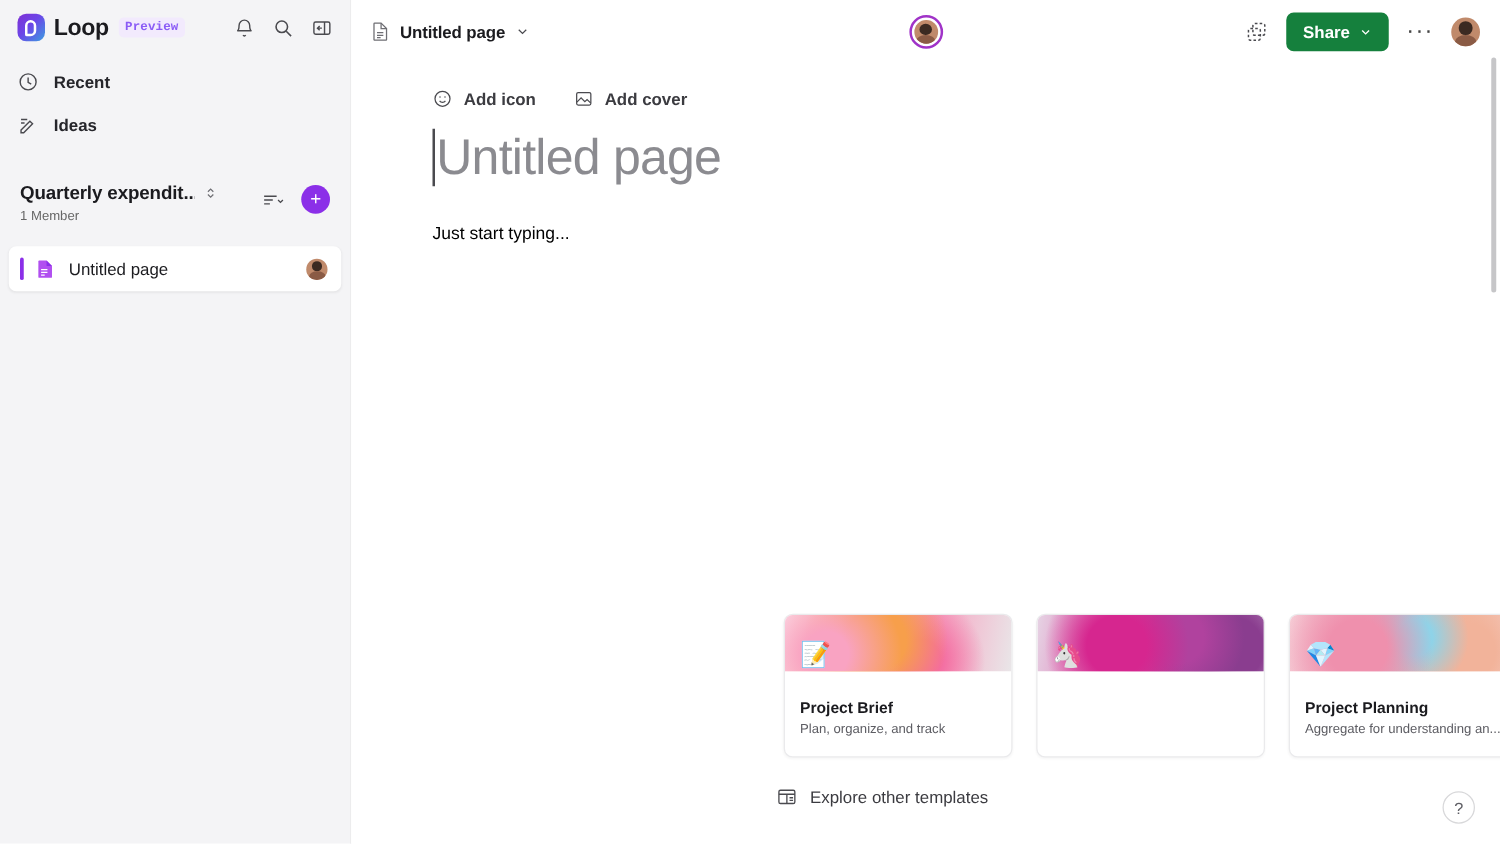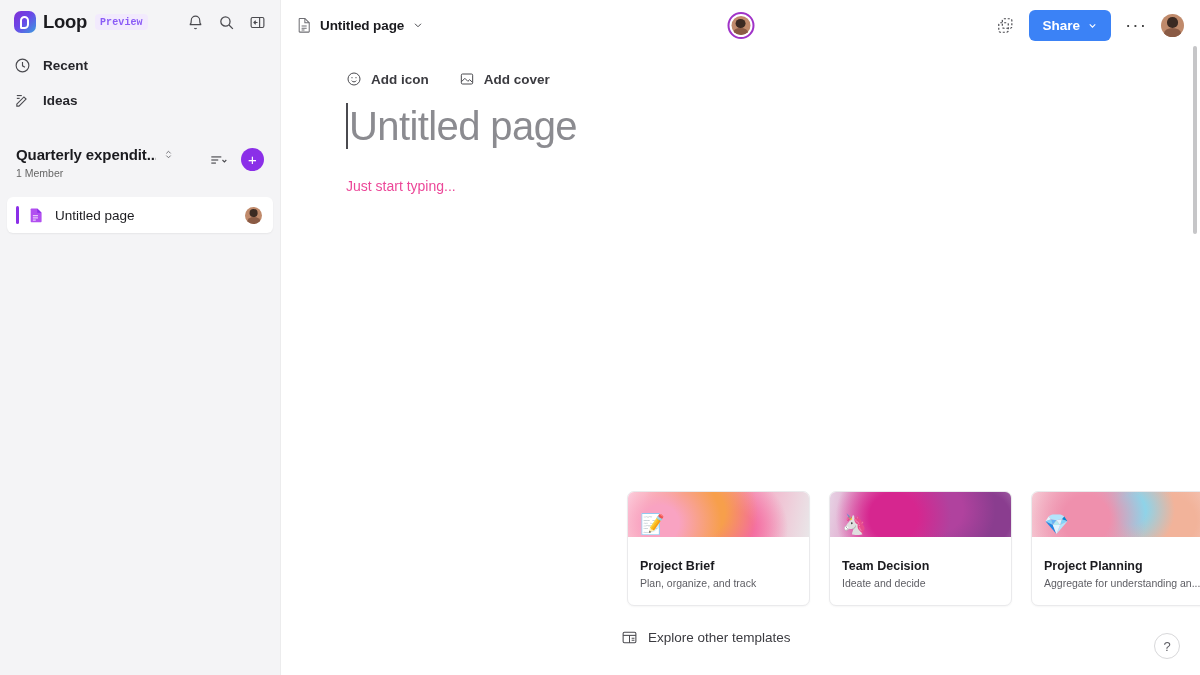--- a/index.html
+++ b/index.html
@@ -86,38 +86,38 @@
   .topbar { height: 50px; display: flex; align-items: center; padding: 0 16px; position: relative; }
   .doc-chip { display: flex; align-items: center; gap: 8px; cursor: pointer; }
   .doc-chip .t { font-size: 13.5px; color: #1b1b1f; font-weight: bold; letter-spacing: -.1px; }
   .topbar-center { position: absolute; left: 50%; transform: translateX(-50%); display: flex; }
   .presence-ring {
     width: 27px; height: 27px; border-radius: 50%; padding: 2px;
     background: #ffffff; border: 2px solid #a033c8; cursor: pointer;
   }
   .topbar-right { margin-left: auto; display: flex; align-items: center; gap: 14px; }
   .share-btn {
-    display: flex; align-items: center; gap: 7px; background: #3b82f6; color: #fff;
+    display: flex; align-items: center; gap: 7px; background: #15803d; color: #fff;
     border: none; border-radius: 6px; height: 31px; padding: 0 13px;
     font-size: 13.5px; font-weight: bold; cursor: pointer;
     font-family: "Liberation Sans", sans-serif;
   }
   .dots { font-size: 19px; color: #444; letter-spacing: 1px; cursor: pointer; line-height: 10px; }
 
   .canvas { padding-left: 65px; }
   .meta-row { display: flex; gap: 30px; align-items: center; margin-top: 19px; }
   .meta-btn {
     display: flex; align-items: center; gap: 9px; color: #3b3b40;
     font-size: 13.5px; font-weight: bold; cursor: pointer; background: none; border: none;
     font-family: "Liberation Sans", sans-serif; padding: 2px 0;
   }
   .title-wrap { margin-top: 14px; display: flex; align-items: center; }
   .caret { width: 2px; height: 46px; background: #4a4a4f; margin-right: 1px; }
   .page-title { font-size: 40px; color: #8b8b90; letter-spacing: -.6px; line-height: 1.12; }
-  .body-placeholder { margin-top: 29px; font-size: 14px; color: #ec4899; }
+  .body-placeholder { margin-top: 29px; font-size: 14px; color: #000000; }
 
   
   .templates { position: absolute; left: 346px; top: 491px; display: flex; gap: 19px; }
   .tcard {
     width: 183px; height: 115px; background: #fff; border: 1px solid #eaeaec;
     border-radius: 7px; overflow: hidden; cursor: pointer; position: relative;
     box-shadow: 0 1px 2px rgba(0,0,0,.04);
   }
   .tcard-img { height: 45px; position: relative; }
   .tcard-emoji { position: absolute; left: 12px; top: 22px; font-size: 20px; line-height: 1; }
@@ -337,24 +337,20 @@
         </div>
         <div class="tcard-body">
           <div class="tcard-title">Project Brief</div>
           <div class="tcard-sub">Plan, organize, and track</div>
         </div>
       </div>
       <div class="tcard">
         <div class="tcard-img img-team">
           <span class="tcard-emoji">🦄</span>
         </div>
-        <div class="tcard-body">
-          <div class="tcard-title">Team Decision</div>
-          <div class="tcard-sub">Ideate and decide</div>
-        </div>
       </div>
       <div class="tcard">
         <div class="tcard-img img-plan">
           <span class="tcard-emoji">💎</span>
         </div>
         <div class="tcard-body">
           <div class="tcard-title">Project Planning</div>
           <div class="tcard-sub">Aggregate for understanding an...</div>
         </div>
       </div>

